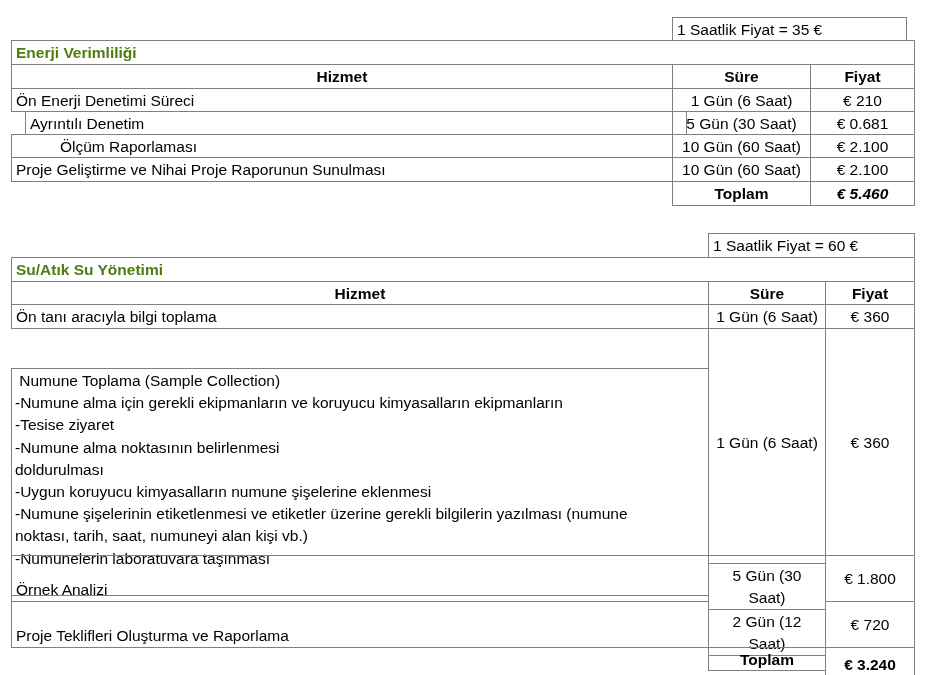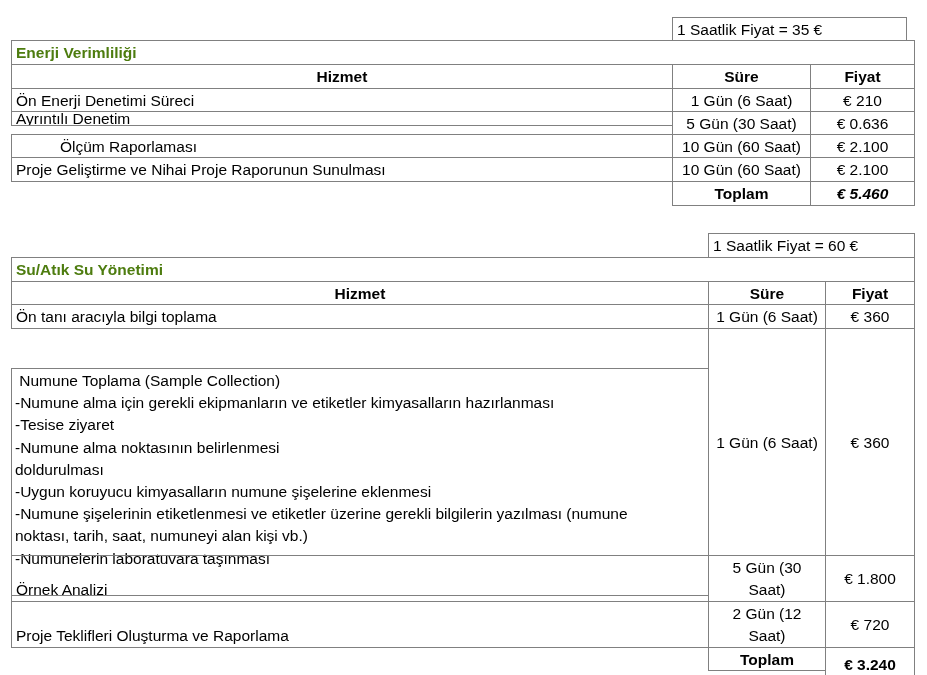--- a/index.html
+++ b/index.html
@@ -5,42 +5,42 @@
     html, body { margin: 0; padding: 0; background: #ffffff; }
     body { width: 927px; height: 675px; position: relative; overflow: hidden;
            font-family: "Liberation Sans", sans-serif; font-size: 15.5px; color: #000; }
     .cell { position: absolute; box-sizing: border-box; border: 1px solid #808080;
             display: flex; align-items: center; padding: 0 4px; line-height: 19px; white-space: nowrap; overflow: hidden; }
     .c { justify-content: center; text-align: center; }
     .b { font-weight: bold; }
     .red { color: #4d7c0f; font-weight: bold; }
     .multi { flex-direction: column; align-items: flex-start; justify-content: flex-start; white-space: normal; padding-top: 1px; }
     .multi div { line-height: 22.2px; }
-    .wrap2 { white-space: normal; flex-direction: column; justify-content: center; line-height: 22px; }
+    .wrap2 { white-space: normal; flex-direction: column; justify-content: center; line-height: 22px; margin-top: 8px; }
     .bottomtxt { align-items: flex-end; padding-bottom: 2px; }
   </style>
 </head>
 <body>
 
 <div>
   <div class="cell" style="left:672px;top:17px;width:235px;height:24px;">1 Saatlik Fiyat = 35 €</div>
   <div class="cell red" style="left:11px;top:40px;width:904px;height:25px;">Enerji Verimliliği</div>
   <div class="cell c b" style="left:11px;top:64px;width:662px;height:25px;">Hizmet</div>
   <div class="cell c b" style="left:672px;top:64px;width:139px;height:25px;">Süre</div>
   <div class="cell c b" style="left:810px;top:64px;width:105px;height:25px;">Fiyat</div>
 
   <div>
     <div class="cell" style="left:11px;top:88px;width:662px;height:24px;">Ön Enerji Denetimi Süreci</div>
     <div class="cell c" style="left:672px;top:88px;width:139px;height:24px;">1 Gün (6 Saat)</div>
     <div class="cell c" style="left:810px;top:88px;width:105px;height:24px;">€ 210</div>
   </div>
   <div>
-    <div class="cell" style="left:11px;top:111px;width:662px;height:15px;">Ayrıntılı Denetim</div>
+    <div class="cell" style="left:25px;top:111px;width:662px;height:24px;">Ayrıntılı Denetim</div>
     <div class="cell c" style="left:672px;top:111px;width:139px;height:24px;">5 Gün (30 Saat)</div>
-    <div class="cell c" style="left:810px;top:111px;width:105px;height:24px;">€ 0.636</div>
+    <div class="cell c" style="left:810px;top:111px;width:105px;height:24px;">€ 0.681</div>
   </div>
   <div>
     <div class="cell" style="left:11px;top:134px;width:662px;height:24px;padding-left:48px;">Ölçüm Raporlaması</div>
     <div class="cell c" style="left:672px;top:134px;width:139px;height:24px;">10 Gün (60 Saat)</div>
     <div class="cell c" style="left:810px;top:134px;width:105px;height:24px;">€ 2.100</div>
   </div>
   <div>
     <div class="cell" style="left:11px;top:157px;width:662px;height:25px;">Proje Geliştirme ve Nihai Proje Raporunun Sunulması</div>
     <div class="cell c" style="left:672px;top:157px;width:139px;height:25px;">10 Gün (60 Saat)</div>
     <div class="cell c" style="left:810px;top:157px;width:105px;height:25px;">€ 2.100</div>
@@ -58,21 +58,21 @@
 
   <div>
     <div class="cell" style="left:11px;top:304px;width:698px;height:25px;">Ön tanı aracıyla bilgi toplama</div>
     <div class="cell c" style="left:708px;top:304px;width:118px;height:25px;">1 Gün (6 Saat)</div>
     <div class="cell c" style="left:825px;top:304px;width:90px;height:25px;">€ 360</div>
   </div>
 
   <div>
     <div class="cell multi" style="left:11px;top:328px;width:698px;height:228px;padding-left:3px;margin-top:40px;">
       <div style="white-space:pre;"> Numune Toplama (Sample Collection)</div>
-      <div>-Numune alma için gerekli ekipmanların ve etiketler kimyasalların hazırlanması</div>
+      <div>-Numune alma için gerekli ekipmanların ve koruyucu kimyasalların ekipmanların</div>
       <div>-Tesise ziyaret</div>
       <div>-Numune alma noktasının belirlenmesi</div>
       <div>doldurulması</div>
       <div>-Uygun koruyucu kimyasalların numune şişelerine eklenmesi</div>
       <div>-Numune şişelerinin etiketlenmesi ve etiketler üzerine gerekli bilgilerin yazılması (numune</div>
       <div>noktası, tarih, saat, numuneyi alan kişi vb.)</div>
       <div>-Numunelerin laboratuvara taşınması</div>
     </div>
     <div class="cell c" style="left:708px;top:328px;width:118px;height:228px;">1 Gün (6 Saat)</div>
     <div class="cell c" style="left:825px;top:328px;width:90px;height:228px;">€ 360</div>

